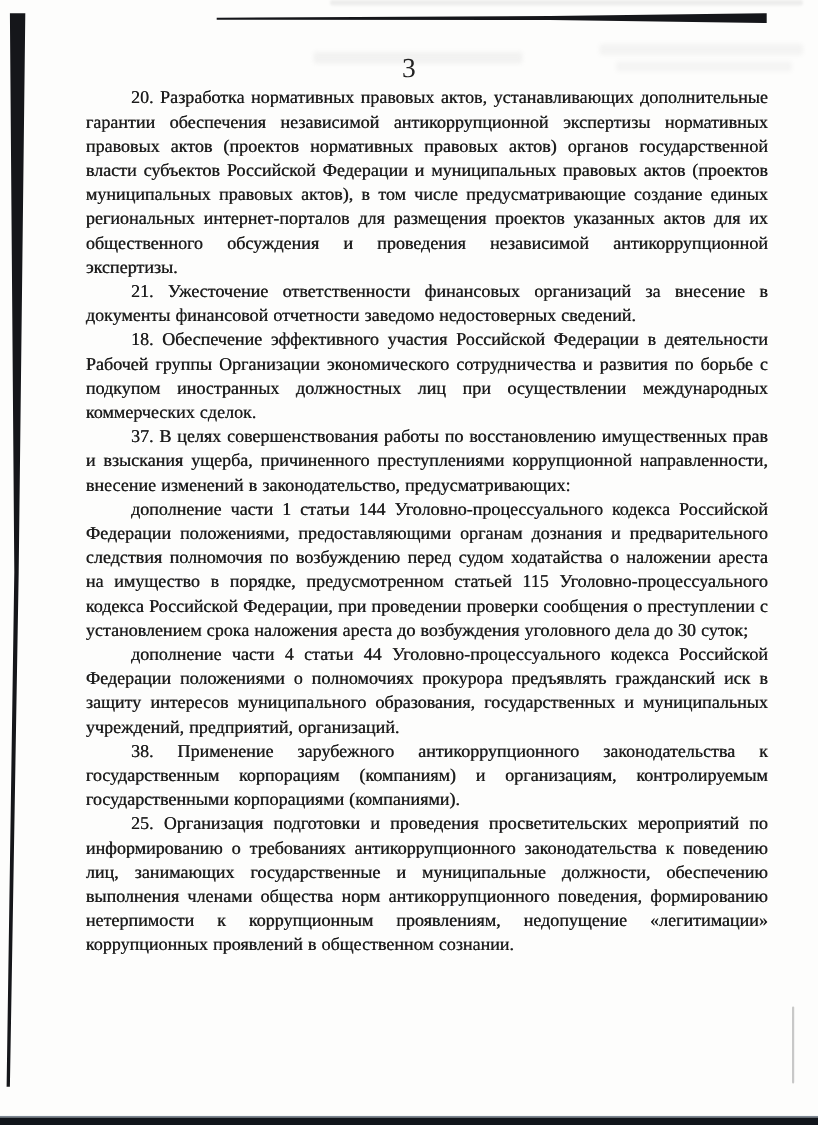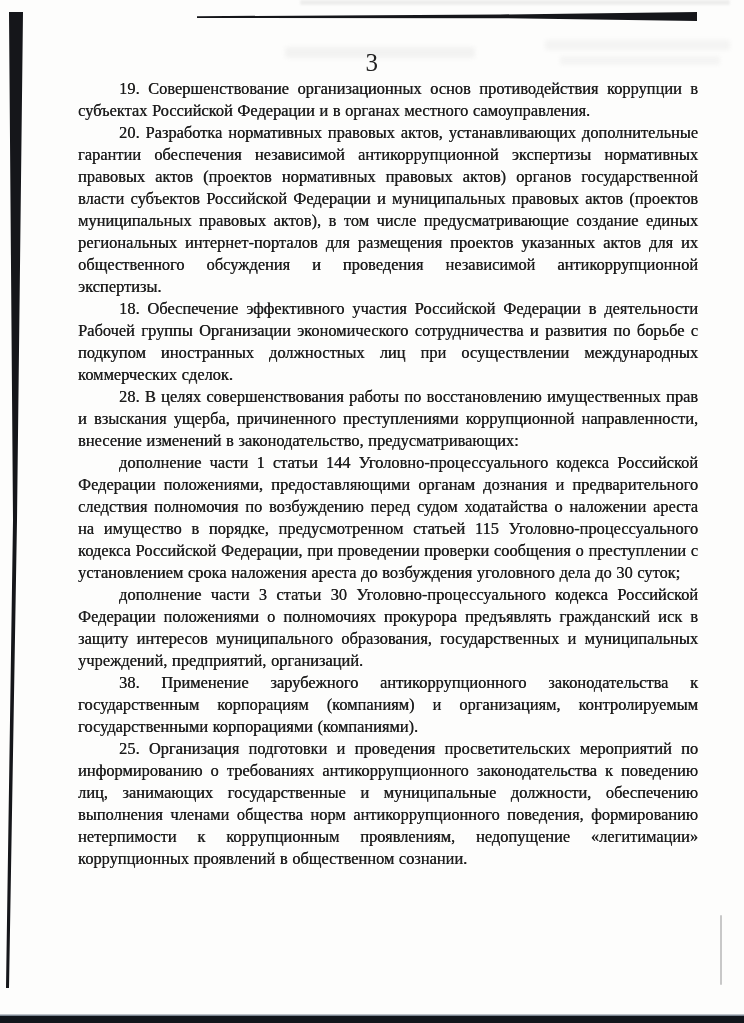--- a/index.html
+++ b/index.html
@@ -73,23 +73,23 @@
 
   <div class="ghost ghost-top-edge"></div>
   <div class="ghost ghost-smudge-a"></div>
   <div class="ghost ghost-smudge-b"></div>
   <div class="ghost ghost-smudge-c"></div>
   <div class="ghost ghost-right-line"></div>
 
   <div class="page-number">3</div>
 
   <div class="text-block">
-    <p>19. Совершенствование организационных основ противодействия коррупции в субъектах Российской Федерации и в органах местного самоуправления.</p>
     <p>20. Разработка нормативных правовых актов, устанавливающих дополнительные гарантии обеспечения независимой антикоррупционной экспертизы нормативных правовых актов (проектов нормативных правовых актов) органов государственной власти субъектов Российской Федерации и муниципальных правовых актов (проектов муниципальных правовых актов), в том числе предусматривающие создание единых региональных интернет-порталов для размещения проектов указанных актов для их общественного обсуждения и проведения независимой антикоррупционной экспертизы.</p>
+    <p>21. Ужесточение ответственности финансовых организаций за внесение в документы финансовой отчетности заведомо недостоверных сведений.</p>
     <p>18. Обеспечение эффективного участия Российской Федерации в деятельности Рабочей группы Организации экономического сотрудничества и развития по борьбе с подкупом иностранных должностных лиц при осуществлении международных коммерческих сделок.</p>
-    <p>28. В целях совершенствования работы по восстановлению имущественных прав и взыскания ущерба, причиненного преступлениями коррупционной направленности, внесение изменений в законодательство, предусматривающих:</p>
+    <p>37. В целях совершенствования работы по восстановлению имущественных прав и взыскания ущерба, причиненного преступлениями коррупционной направленности, внесение изменений в законодательство, предусматривающих:</p>
     <p>дополнение части 1 статьи 144 Уголовно-процессуального кодекса Российской Федерации положениями, предоставляющими органам дознания и предварительного следствия полномочия по возбуждению перед судом ходатайства о наложении ареста на имущество в порядке, предусмотренном статьей 115 Уголовно-процессуального кодекса Российской Федерации, при проведении проверки сообщения о преступлении с установлением срока наложения ареста до возбуждения уголовного дела до 30 суток;</p>
-    <p>дополнение части 3 статьи 30 Уголовно-процессуального кодекса Российской Федерации положениями о полномочиях прокурора предъявлять гражданский иск в защиту интересов муниципального образования, государственных и муниципальных учреждений, предприятий, организаций.</p>
+    <p>дополнение части 4 статьи 44 Уголовно-процессуального кодекса Российской Федерации положениями о полномочиях прокурора предъявлять гражданский иск в защиту интересов муниципального образования, государственных и муниципальных учреждений, предприятий, организаций.</p>
     <p>38. Применение зарубежного антикоррупционного законодательства к государственным корпорациям (компаниям) и организациям, контролируемым государственными корпорациями (компаниями).</p>
     <p>25. Организация подготовки и проведения просветительских мероприятий по информированию о требованиях антикоррупционного законодательства к поведению лиц, занимающих государственные и муниципальные должности, обеспечению выполнения членами общества норм антикоррупционного поведения, формированию нетерпимости к коррупционным проявлениям, недопущение «легитимации» коррупционных проявлений в общественном сознании.</p>
   </div>
 
 </div>
 
 </body></html>

